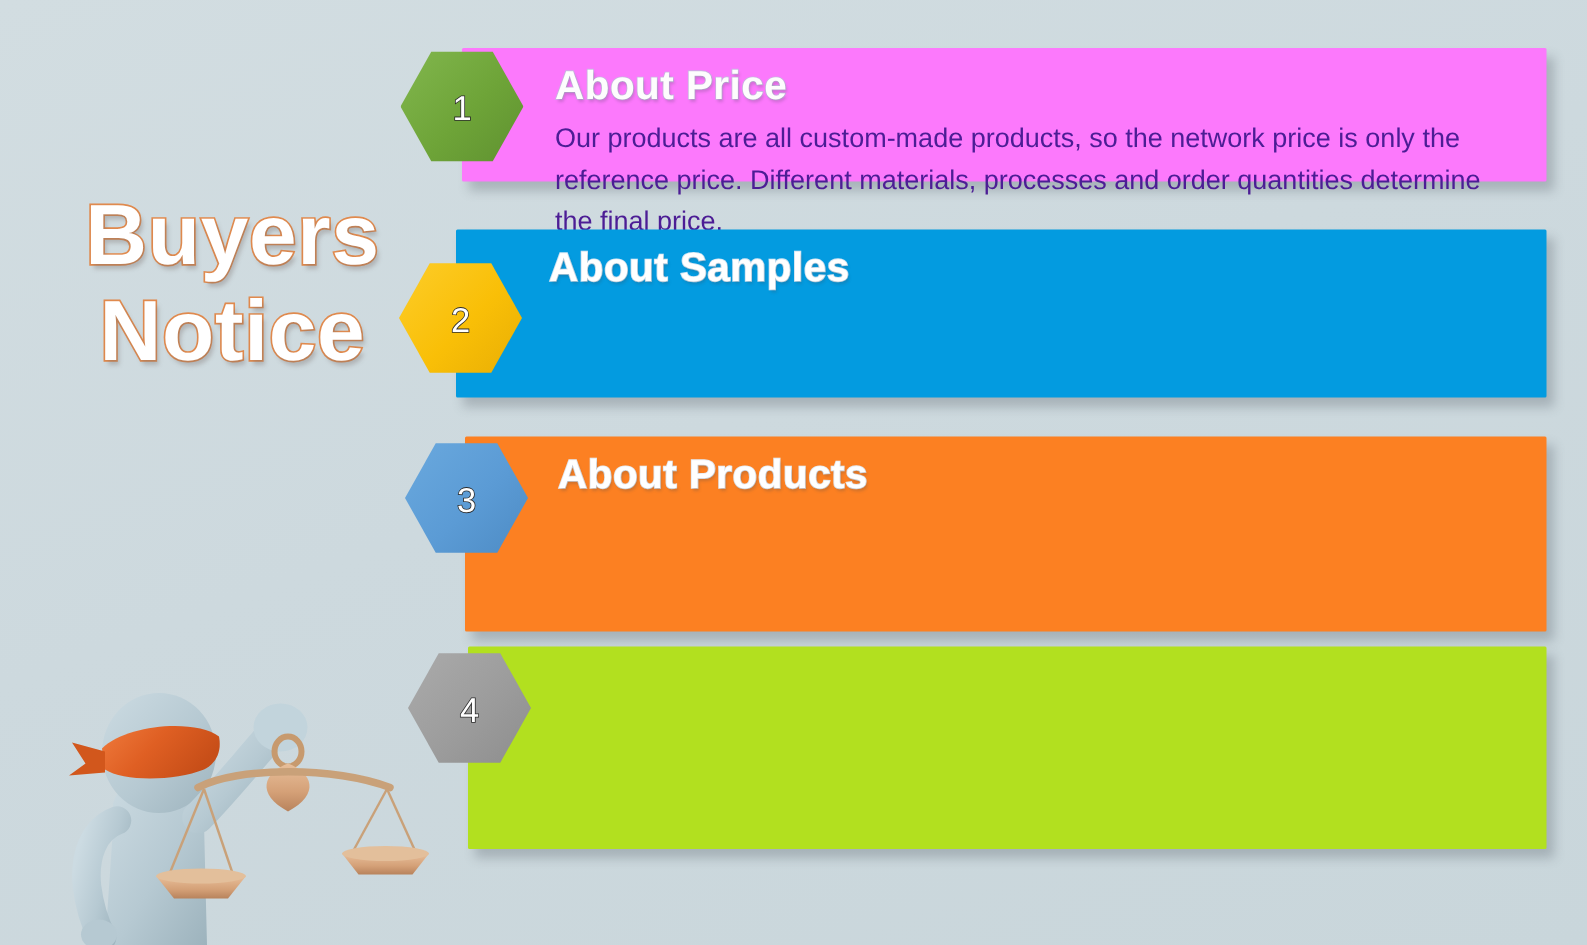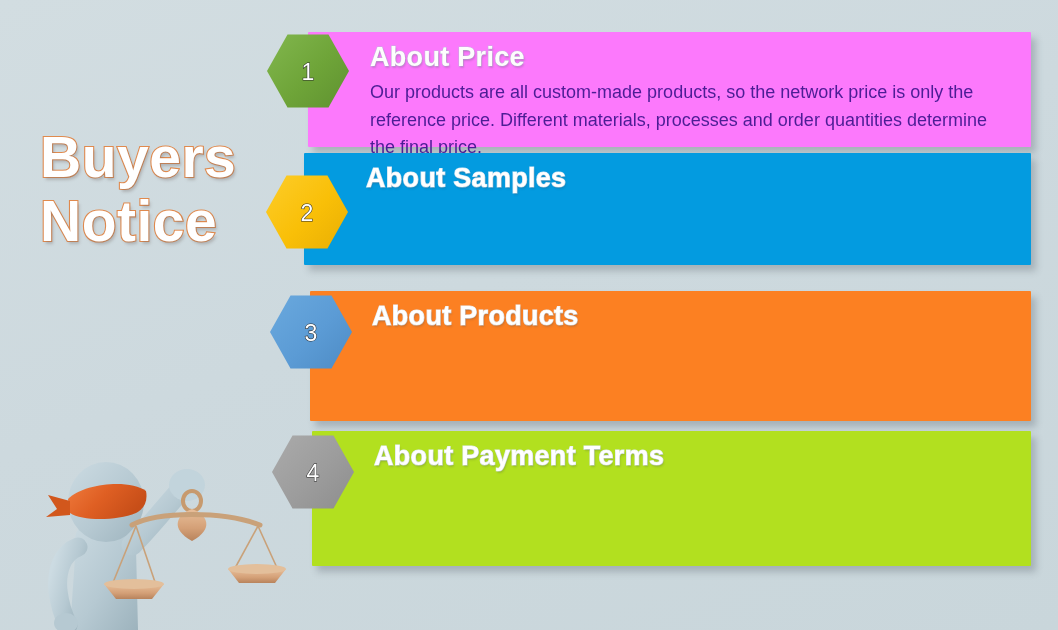--- a/index.html
+++ b/index.html
@@ -20,20 +20,21 @@
     background: linear-gradient(160deg, #d2dde1 0%, #cdd9de 45%, #c9d6db 100%);
     overflow: hidden;
   }
 
   
   #heading {
     position: absolute;
     left: 40px;
     top: 126px;
     width: 230px;
+    text-align: center;
     line-height: 1.12;
     font-size: 57px;
     font-weight: 700;
     letter-spacing: 0.5px;
     color: #ffffff;
     -webkit-text-stroke: 2.2px #e08a4e;
     paint-order: stroke fill;
     text-shadow: 2px 3px 3px rgba(120,110,105,0.35);
   }
   #heading .hl { display: block; }
@@ -69,21 +70,21 @@
   .panel-text {
     font-size: 18px;
     line-height: 1.52;
     color: #4c1d95;
     text-align: justify;
     font-weight: 400;
   }
   .panel-text.left { text-align: left; }
 
   
-  #panel-1 { left: 308px; top: 32px;  width: 723px; height: 115px; background: #fc79fc; }
+  #panel-1 { left: 308px; top: 32px;  width: 723px; height: 89px; background: #fc79fc; }
   #panel-2 { left: 304px; top: 153px; width: 727px; height: 112px; background: #039be0; }
   #panel-3 { left: 310px; top: 291px; width: 721px; height: 130px; background: #fc8022; }
   #panel-4 { left: 312px; top: 431px; width: 719px; height: 135px; background: #b2e01f; }
 
   #panel-1 .panel-title { color: #fdfdfd; -webkit-text-stroke: 1.1px #c9b2e0; }
   #panel-2 .panel-title { -webkit-text-stroke: 1.1px #cfe3f2; }
   #panel-3 .panel-title { -webkit-text-stroke: 1.1px #e3e9f0; }
   #panel-4 .panel-title { -webkit-text-stroke: 1.1px #dfe9f4; }
 
   
@@ -199,20 +200,19 @@
     <div class="panel-body-pad">
       <div class="panel-title">About Products</div>
     </div>
   </div>
   <div class="hex" id="hex-3">
     <span>3</span>
   </div>
 
   <div class="panel" id="panel-4">
     <div class="panel-body-pad">
-      <div class="panel-title">About Payment Terms</div>
     </div>
   </div>
   <div class="hex" id="hex-4">
     <span>4</span>
   </div>
 
 </div>
 
 </body></html>

